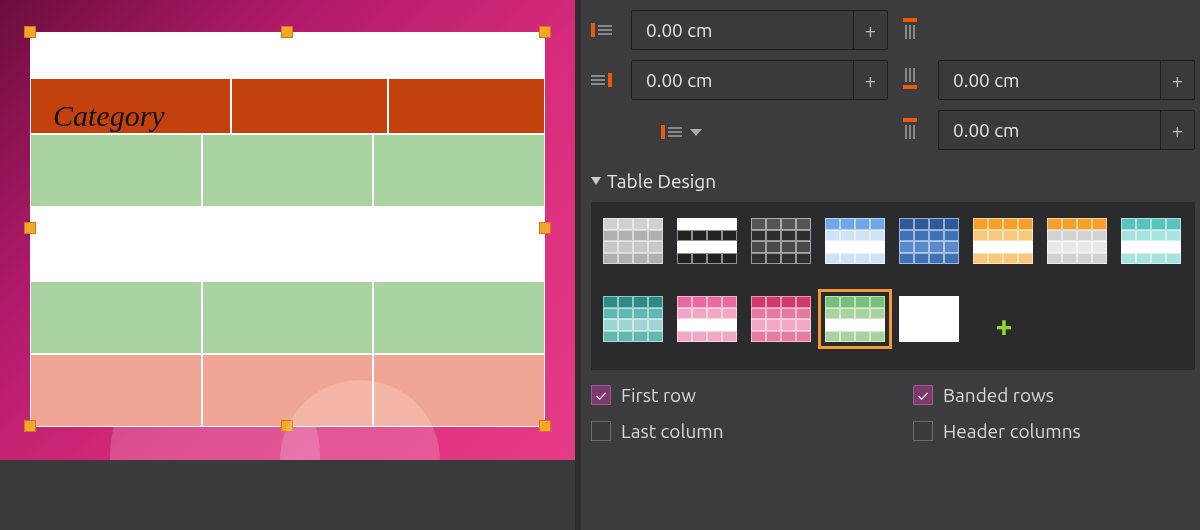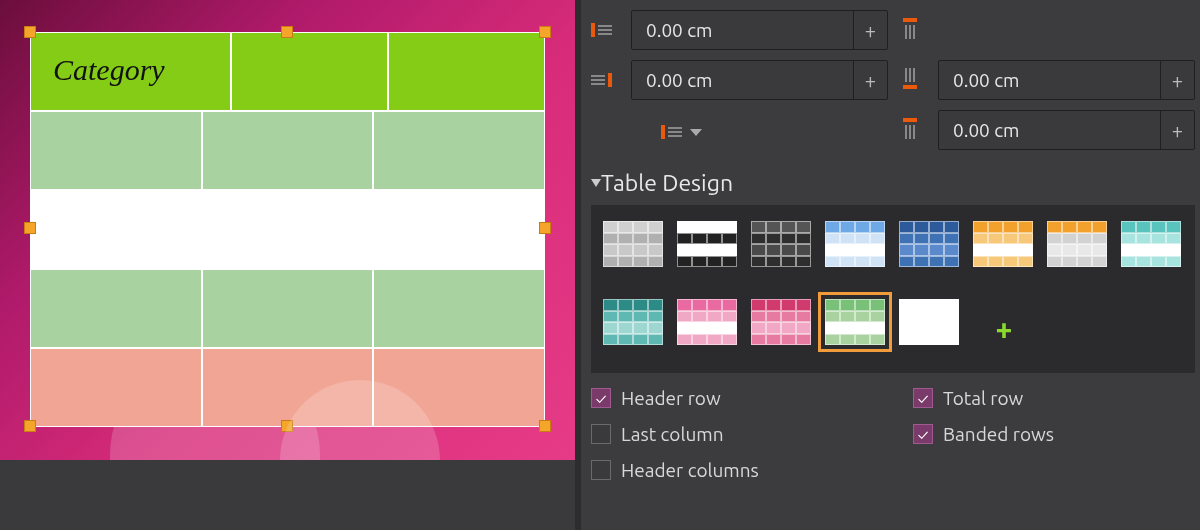--- a/index.html
+++ b/index.html
@@ -54,21 +54,21 @@
   .h-bl { left: 24px;  top: 420px; }
   .h-bm { left: 281px; top: 420px; }
   .h-br { left: 539px; top: 420px; }
 
   .slot-table { width: 100%; height: 100%; display: flex; flex-direction: column; }
   .slot-row { flex: 1; display: flex; }
   .slot-row .cell {
     flex: 1;
     border: 1px solid #fff;
   }
-  .hdr .cell { background: #84cc16; }
+  .hdr .cell { background: #c2410c; margin-top: 46px; }
   .band1 .cell { background: #a8d2a0; }
   .sel .cell  { background: #ffffff; }
   .total .cell{ background: #f1a695; }
 
   .cell.hdr-text {
     font-family: "Georgia", serif;
     font-style: italic;
     font-size: 30px;
     color: #111;
     padding: 20px 22px 0 22px;
@@ -139,22 +139,22 @@
     border-right: 6px solid transparent;
     border-top: 7px solid #aaa;
     margin-left: 8px;
   }
 
   
   .section-hdr {
     margin-top: 20px;
     display: flex;
     align-items: center;
-    gap: 0;
-    font-size: 23px;
+    gap: 6px;
+    font-size: 19px;
     color: #e8e8e8;
   }
   .section-hdr .tri {
     width: 0; height: 0;
     border-left: 5px solid transparent;
     border-right: 5px solid transparent;
     border-top: 8px solid #ccc;
   }
 
   
@@ -691,32 +691,28 @@
           <div style="background: rgb(255, 255, 255);"></div>
           <div style="background: rgb(255, 255, 255);"></div>
         </div>
       </div>
       <div class="thumb-add" title="Add style">+</div>
     </div>
 
   <div class="opts">
     <div class="chk on">
         <span class="box"></span>
-        <span>Header row</span>
+        <span>First row</span>
       </div>
     <div class="chk on">
         <span class="box"></span>
-        <span>Total row</span>
+        <span>Banded rows</span>
       </div>
     <div class="chk">
         <span class="box"></span>
         <span>Last column</span>
       </div>
-    <div class="chk on">
-        <span class="box"></span>
-        <span>Banded rows</span>
-      </div>
     <div class="chk">
         <span class="box"></span>
         <span>Header columns</span>
       </div>
   </div>
 </div>
 
 </body></html>

